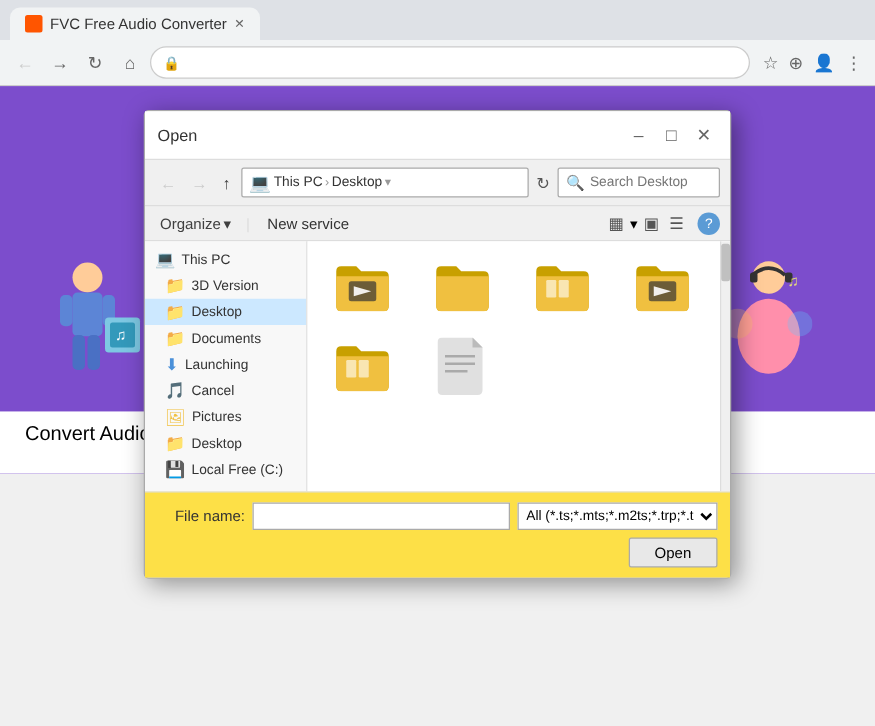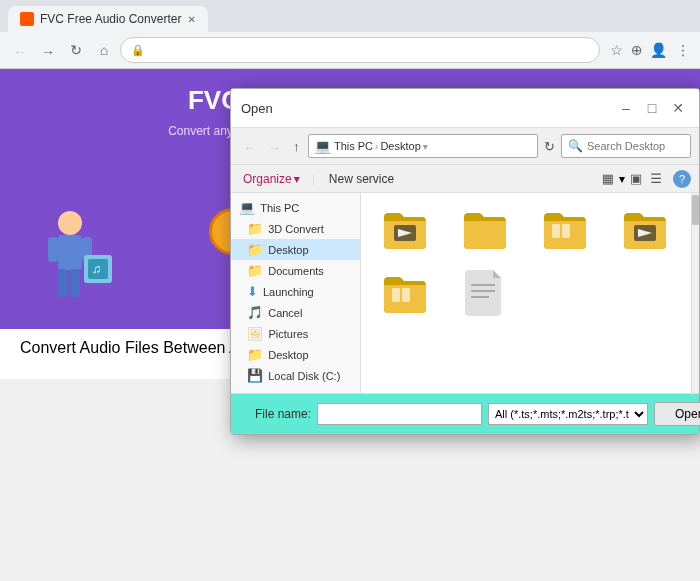--- a/index.html
+++ b/index.html
@@ -142,21 +142,21 @@
 
     
     .dialog-overlay {
       position: absolute;
       top: 68px;
       left: 0;
       width: 700px;
       height: 371px;
       display: flex;
       align-items: flex-start;
-      justify-content: flex-end;
+      justify-content: center;
       padding-top: 20px;
     }
     .dialog {
       background: #f0f0f0;
       border: 1px solid #aaa;
       border-radius: 4px;
       width: 470px;
       box-shadow: 4px 4px 20px rgba(0,0,0,0.4);
       font-family: 'Segoe UI', Arial, sans-serif;
       font-size: 12px;
@@ -239,21 +239,21 @@
     }
 
     .dialog-toolbar {
       display: flex;
       align-items: center;
       padding: 4px 8px;
       gap: 8px;
       border-bottom: 1px solid #ddd;
     }
     .organize-btn {
-      background: none; border: none; cursor: pointer; font-size: 12px; color: #be185d;
+      background: none; border: none; cursor: pointer; font-size: 12px; color: #404040;
       display: flex; align-items: center; gap: 2px; padding: 2px 4px;
     }
     .new-folder-btn {
       background: none; border: none; cursor: pointer; font-size: 12px; color: #333;
       padding: 2px 6px;
     }
     .toolbar-spacer { flex: 1; }
     .view-btns { display: flex; gap: 2px; align-items: center; }
     .view-btn {
       background: none; border: none; cursor: pointer; font-size: 13px; color: #555; padding: 2px 3px;
@@ -333,23 +333,23 @@
       height: 48px;
       display: flex;
       align-items: center;
       justify-content: center;
     }
 
     .dialog-footer {
       border-top: 1px solid #ddd;
       padding: 8px 10px;
       display: flex;
-      flex-direction: row;
+      flex-direction: column;
       gap: 6px;
-      background: #5eead4;
+      background: #fde047;
     }
     .filename-row {
       display: flex;
       align-items: center;
       gap: 6px;
     }
     .filename-label { font-size: 12px; color: #333; width: 70px; text-align: right; }
     .filename-input {
       flex: 1;
       height: 22px;
@@ -552,21 +552,21 @@
       <div class="dialog-body">
 
         <div class="nav-panel">
 
           <div class="nav-item">
             <span class="nav-item-icon nav-pc-icon">💻</span>
             <span>This PC</span>
           </div>
           <div class="nav-item indent">
             <span class="nav-item-icon nav-folder-icon">📁</span>
-            <span>3D Convert</span>
+            <span>3D Version</span>
           </div>
           <div class="nav-item indent selected">
             <span class="nav-item-icon nav-folder-icon">📁</span>
             <span>Desktop</span>
           </div>
           <div class="nav-item indent">
             <span class="nav-item-icon nav-folder-icon">📁</span>
             <span>Documents</span>
           </div>
           <div class="nav-item indent">
@@ -580,21 +580,21 @@
           <div class="nav-item indent">
             <span class="nav-item-icon nav-folder-icon">🖼</span>
             <span>Pictures</span>
           </div>
           <div class="nav-item indent">
             <span class="nav-item-icon nav-folder-icon">📁</span>
             <span>Desktop</span>
           </div>
           <div class="nav-item indent">
             <span class="nav-item-icon">💾</span>
-            <span>Local Disk (C:)</span>
+            <span>Local Free (C:)</span>
           </div>
         </div>
 
         <div class="file-panel">
 
           <div class="file-item">
             <div class="file-icon">
               <svg width="46" height="40" viewBox="0 0 46 40">
                 <path d="M2 8 Q2 4 6 4 L18 4 L22 8 L40 8 Q44 8 44 12 L44 36 Q44 40 40 40 L6 40 Q2 40 2 36 Z" fill="#c8a000"></path>
                 <path d="M2 12 L44 12 L44 36 Q44 40 40 40 L6 40 Q2 40 2 36 Z" fill="#f0c040"></path>

